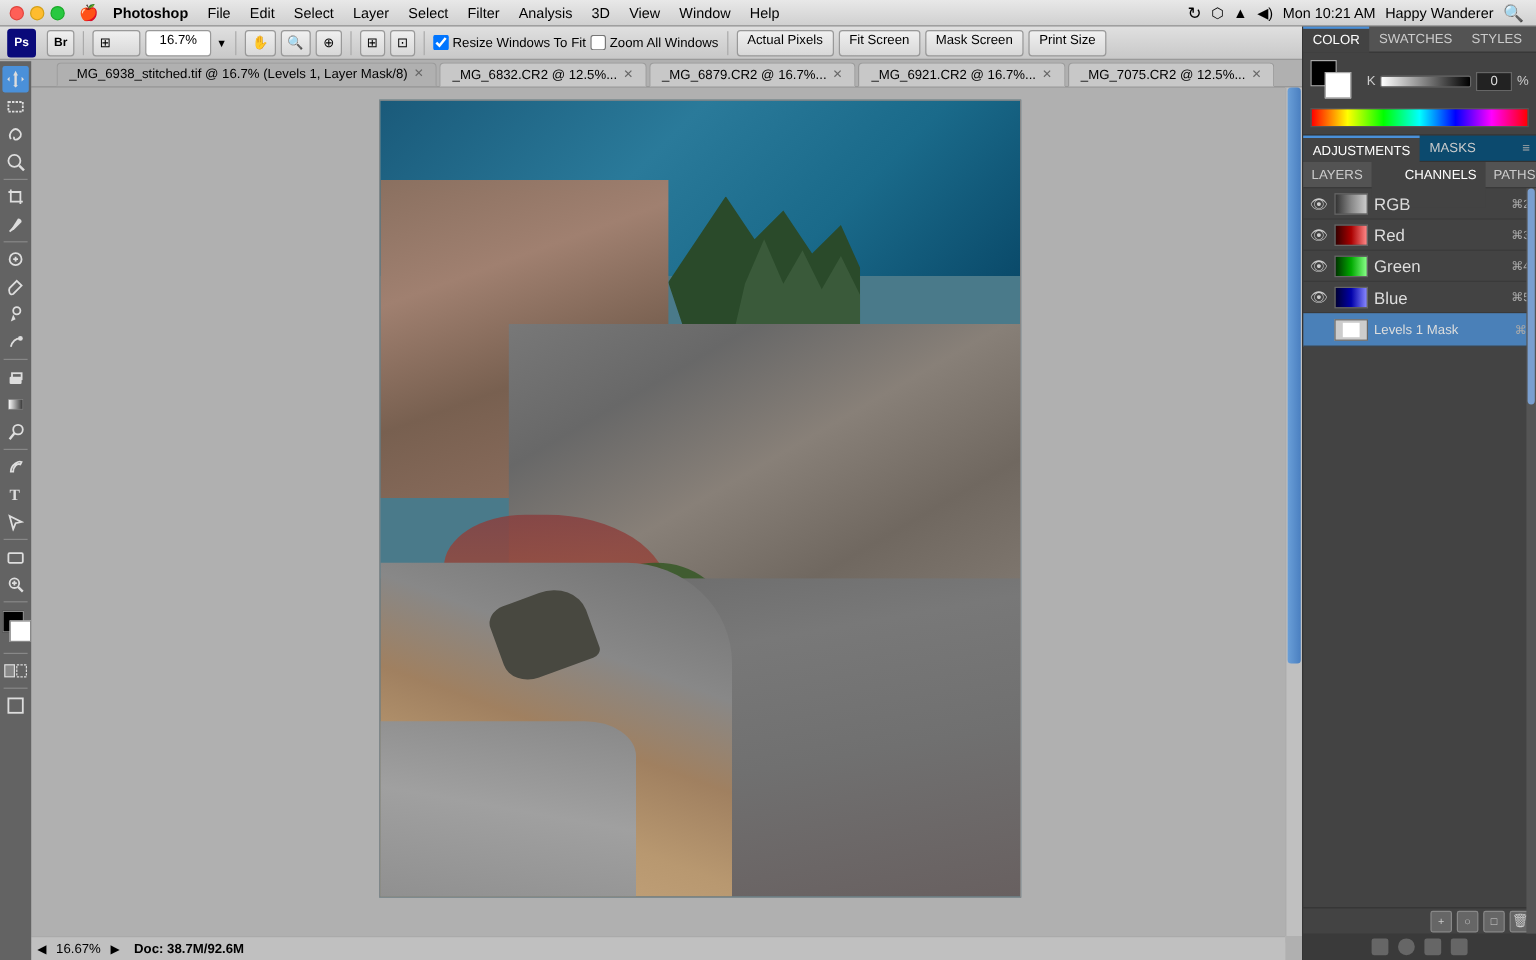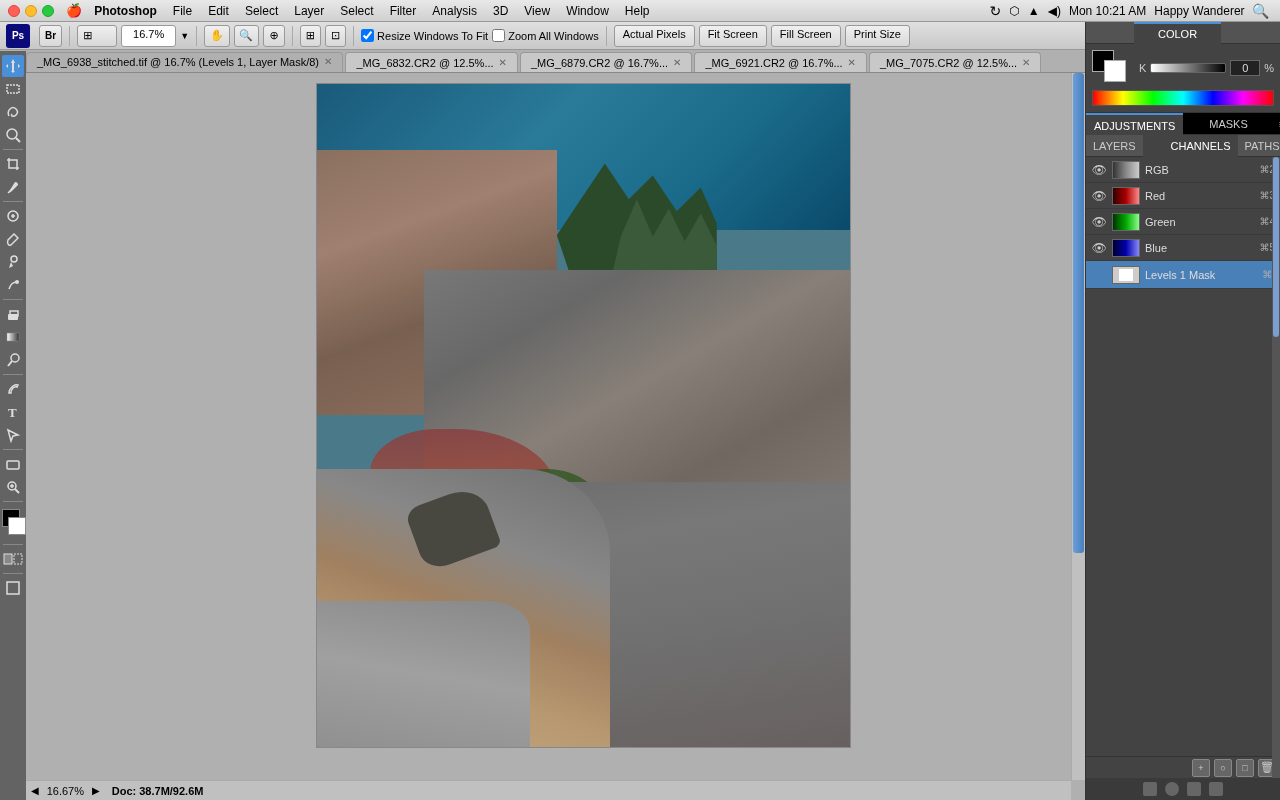--- a/index.html
+++ b/index.html
@@ -45,21 +45,21 @@
       width: 22px; height: 22px; display: flex; align-items: center; justify-content: center;
       cursor: pointer; border-radius: 2px; color: #ddd; font-size: 12px;
       position: relative;
     }
     .tool-icon.active { background: #4a90d9; color: white; }
     .tool-sep { width: 20px; height: 1px; background: #888; margin: 2px 0; }
 
     
     #tabsbar {
       position: absolute; top: 51px; left: 26px; right: 195px; height: 22px;
-      background: #b0b0b0; display: flex; align-items: flex-end; border-bottom: 1px solid #888;
+      background: #b0b0b0; display: flex; align-items: flex-end; border-bottom: 1px solid #888; justify-content: center;
     }
     .tab {
       background: #c8c8c8; border: 1px solid #999; border-bottom: none; border-radius: 4px 4px 0 0;
       padding: 0 10px; height: 20px; line-height: 20px; font-size: 11px; cursor: pointer;
       display: flex; align-items: center; gap: 5px; margin-right: 2px; white-space: nowrap;
     }
     .tab.active { background: #b0b0b0; border-bottom: 1px solid #b0b0b0; z-index: 2; }
     .tab .close { font-size: 10px; color: #666; cursor: pointer; }
 
     
@@ -110,40 +110,40 @@
 
     
     #color-panel {
       background: #434343; border-bottom: 1px solid #333;
     }
     .panel-tabs {
       display: flex; background: #535353; border-bottom: 1px solid #333;
       height: 22px;
     }
     .panel-tab {
-      padding: 0 24px; height: 22px; line-height: 22px; font-size: 11px;
+      padding: 0 8px; height: 22px; line-height: 22px; font-size: 11px;
       cursor: pointer; color: #ccc;
-      display: flex; align-items: center; margin-left: 48px;
+      display: flex; align-items: center;
     }
     .panel-tab.active { background: #434343; color: #fff; border-top: 2px solid #4a90d9; }
     .panel-tab-expander { margin-left: auto; color: #aaa; padding: 0 5px; cursor: pointer; }
 
     .color-body { padding: 6px; }
     .color-row { display: flex; align-items: center; gap: 5px; margin-bottom: 4px; }
     .fg-color { width: 22px; height: 22px; background: #000; border: 1px solid #888; cursor: pointer; }
     .bg-color { width: 22px; height: 22px; background: #fff; border: 1px solid #888; cursor: pointer; position: relative; left: -10px; top: 8px; }
     .k-label { color: #ccc; font-size: 11px; }
     .k-slider { flex: 1; height: 10px; background: linear-gradient(to right, #fff, #000); border: 1px solid #666; border-radius: 2px; cursor: pointer; }
     .k-value { background: #222; color: #ddd; border: 1px solid #666; width: 30px; text-align: center; font-size: 11px; padding: 1px; }
     .percent { color: #ccc; font-size: 11px; }
     .color-spectrum { height: 16px; margin-top: 4px; background: linear-gradient(to right, #f00, #ff0, #0f0, #0ff, #00f, #f0f, #f00); border: 1px solid #555; }
 
     
     .adj-tabs {
-      display: flex; background: #000000; border-bottom: 1px solid #333; height: 22px; gap: 18px;
+      display: flex; background: #0c4a6e; border-bottom: 1px solid #333; height: 22px;
     }
     .adj-tab {
       padding: 0 8px; height: 22px; line-height: 22px; font-size: 11px;
       cursor: pointer; color: #ccc;
     }
     .adj-tab.active { background: #434343; color: #fff; border-top: 2px solid #4a90d9; }
     .adj-expander { margin-left: auto; color: #aaa; padding: 0 5px; cursor: pointer; display: flex; align-items: center; }
 
     
     .lcp-tabs {
@@ -156,21 +156,21 @@
     .lcp-tab.active { background: #434343; color: #fff; padding-left: 28px; }
 
     
     .channels-list { flex: 1; overflow-y: auto; }
     .channel-row {
       display: flex; align-items: center; height: 26px; padding: 0 5px; gap: 5px;
       border-bottom: 1px solid #3a3a3a; cursor: pointer;
     }
     .ch-eye { width: 16px; height: 16px; display: flex; align-items: center; justify-content: center; color: #ccc; font-size: 12px; cursor: pointer; }
     .ch-thumb { width: 28px; height: 18px; border: 1px solid #666; background: #888; flex-shrink: 0; }
-    .ch-name { font-size: 11px; color: #ddd; flex: 1; }
+    .ch-name { font-size: 14px; color: #ddd; flex: 1; }
     .ch-shortcut { font-size: 10px; color: #aaa; }
 
     
     .mask-row {
       display: flex; align-items: center; height: 28px; padding: 0 5px; gap: 5px;
       border-bottom: 1px solid #3a3a3a; cursor: pointer; background: #505050;
     }
     .mask-row.active { background: #4a80b8; }
     .mask-eye { width: 16px; height: 16px; display: flex; align-items: center; justify-content: center; color: #ccc; font-size: 12px; }
     .mask-thumb { width: 28px; height: 18px; border: 1px solid #666; background: #ccc; flex-shrink: 0; position: relative; }
@@ -262,21 +262,21 @@
     <input type="checkbox" checked="" style="">
     <span>Resize Windows To Fit</span>
   </label>
   <label class="checkbox-label">
     <input type="checkbox" style="">
     <span>Zoom All Windows</span>
   </label>
   <div class="sep"></div>
   <div class="nav-btn">Actual Pixels</div>
   <div class="nav-btn">Fit Screen</div>
-  <div class="nav-btn">Fill Screen</div>
+  <div class="nav-btn">Mask Screen</div>
   <div class="nav-btn">Print Size</div>
   <div style="margin-left:auto;">
     <div class="nav-btn">ESSENTIALS ▼</div>
   </div>
 </div>
 
 <div id="tabsbar">
   <div class="tab active">
     <span>_MG_6938_stitched.tif @ 16.7% (Levels 1, Layer Mask/8)</span>
     <span class="close">✕</span>

